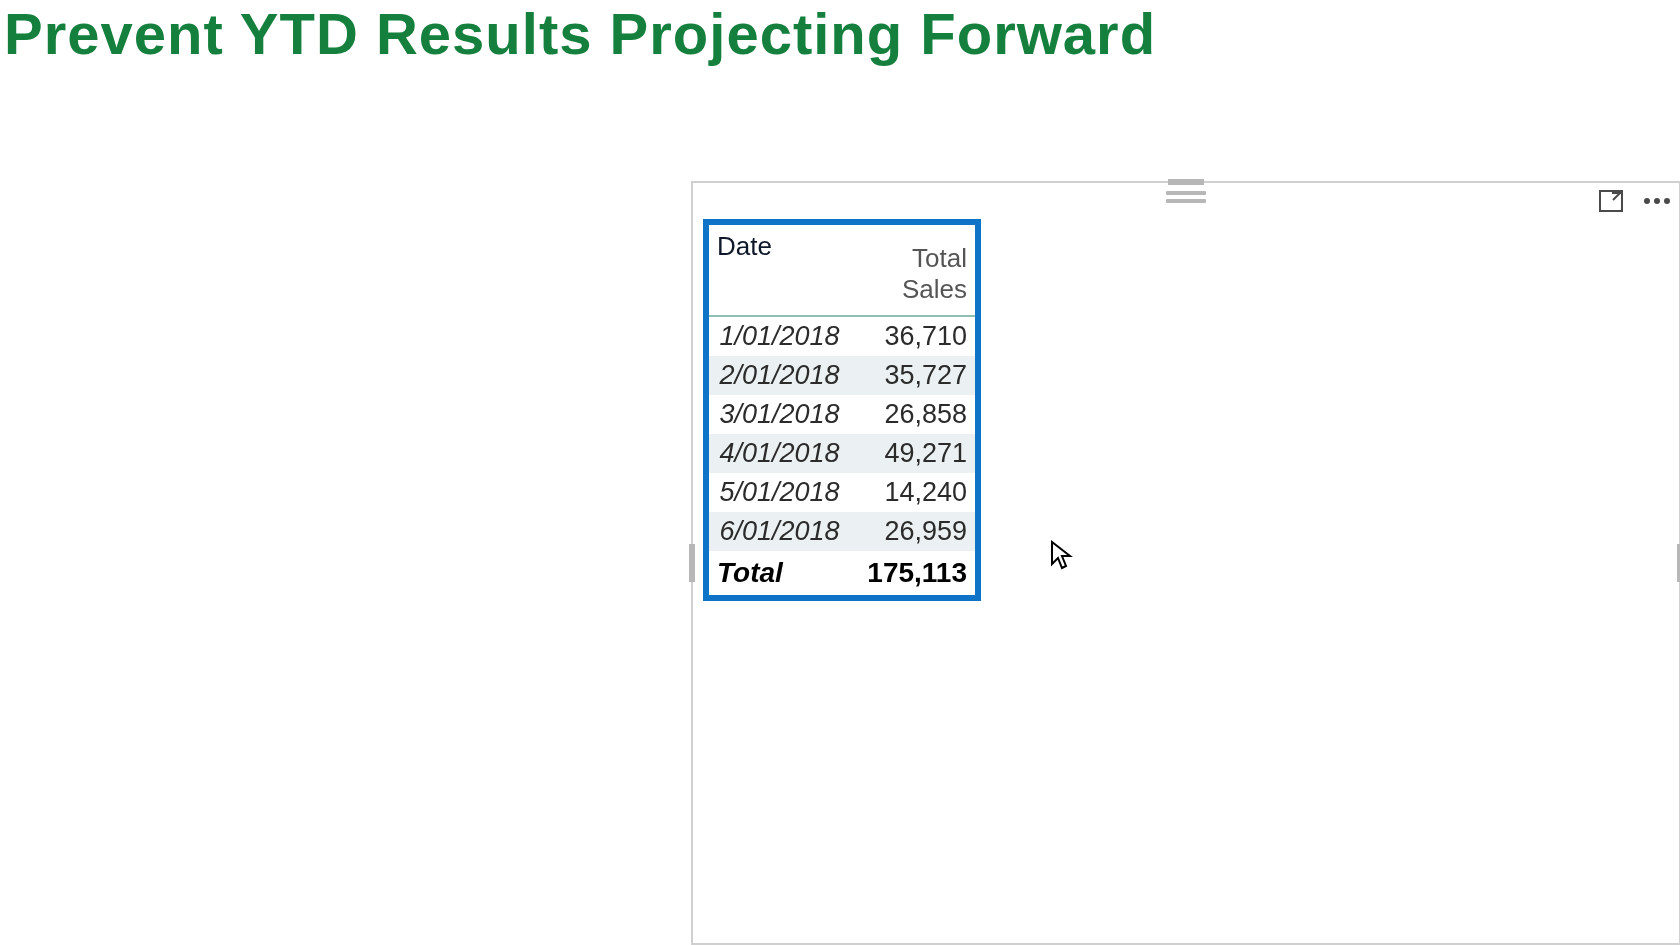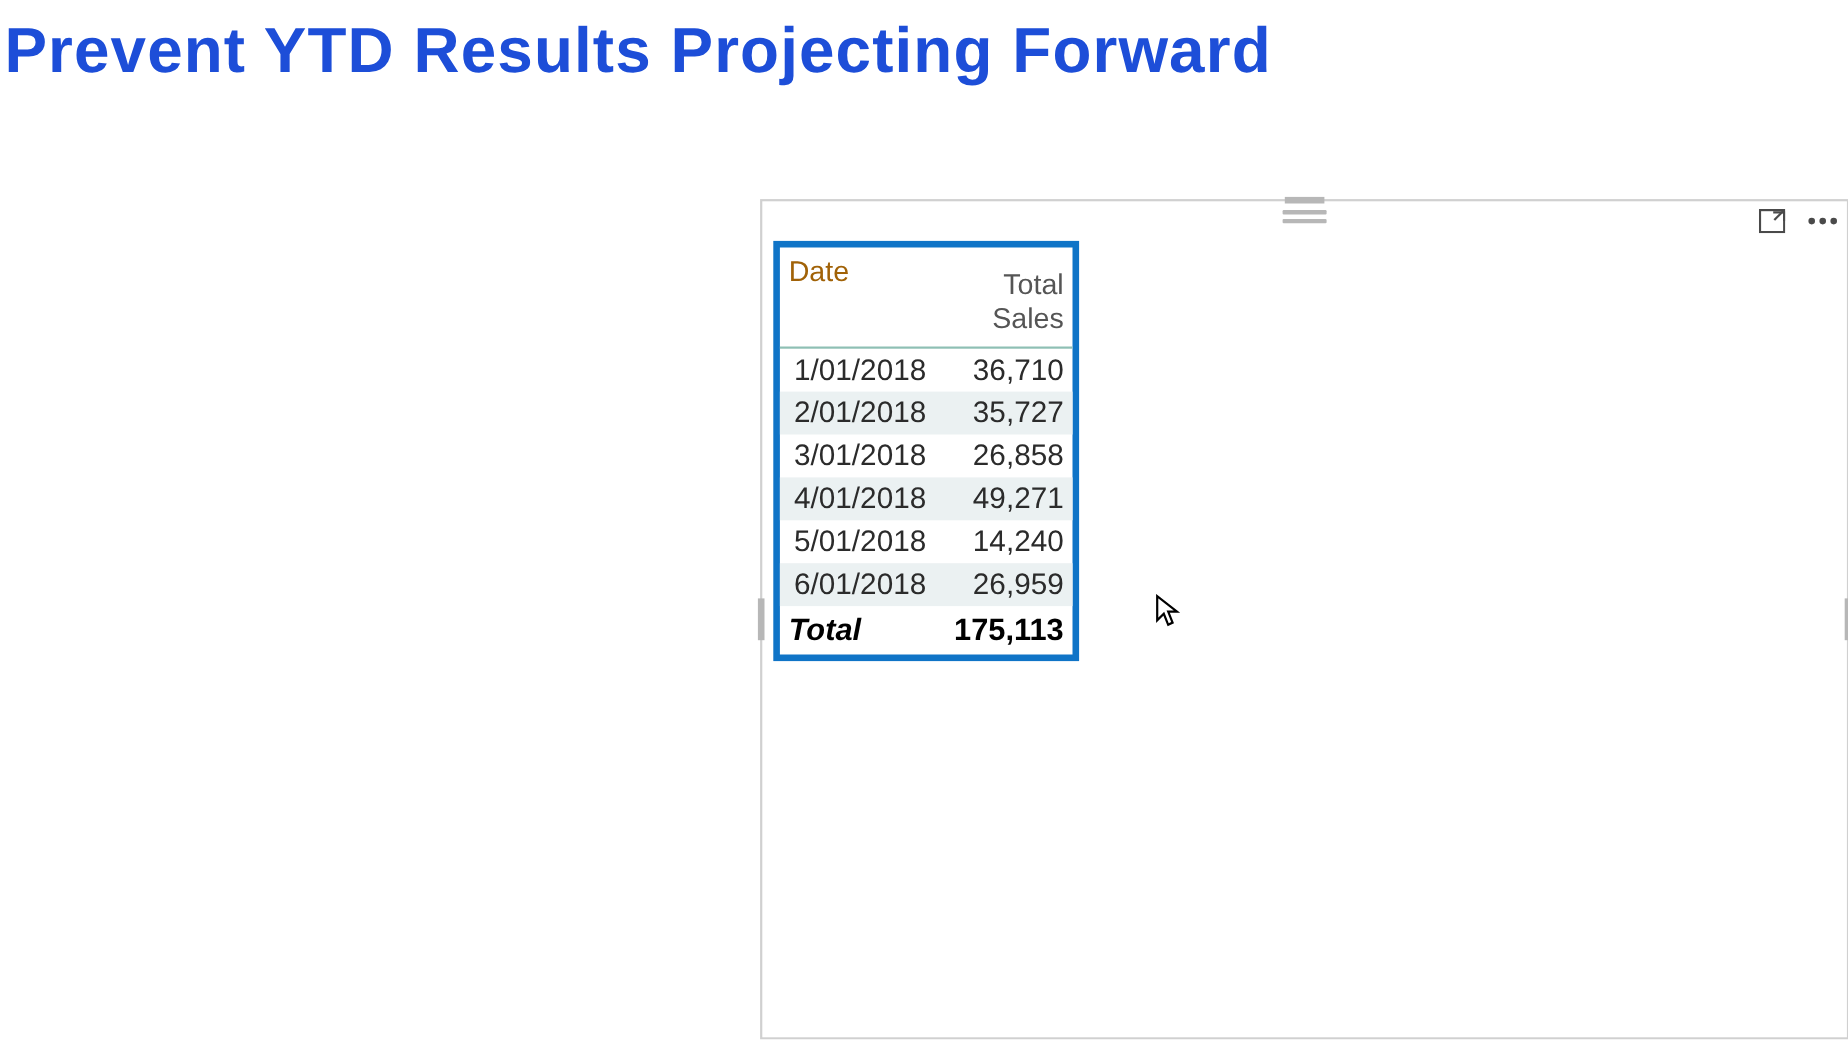--- a/index.html
+++ b/index.html
@@ -11,24 +11,24 @@
       width: 1680px;
       height: 945px;
       background: #ffffff;
       font-family: "Segoe UI", Arial, sans-serif;
       position: relative;
       overflow: hidden;
     }
     .page-title {
       font-size: 58px;
       font-weight: 900;
-      color: #1d4ed8;
+      color: #15803d;
       letter-spacing: 1px;
       padding-left: 4px;
-      padding-top: 12px;
+      padding-top: 0;
       font-family: Arial, sans-serif;
     }
     .visual-container {
       position: absolute;
       left: 691px;
       top: 181px;
       width: 990px;
       height: 764px;
       border: 2px solid #d0d0d0;
       background: #fff;
@@ -88,36 +88,37 @@
       color: #2b2b2b;
     }
     .table-header-row {
       display: flex;
       padding: 6px 8px 10px 8px;
       border-bottom: 2px solid #8ebfb4;
     }
     .table-header-row .col-left {
       flex: 1;
       text-align: left;
-      color: #a16207;
+      color: #0f172a;
     }
     .table-header-row .col-right {
       flex: 1;
       text-align: right;
       color: #555;
       margin-top: 12px;
     }
     .table-body-row {
       display: flex;
       padding: 4px 8px;
       font-size: 27px;
     }
     .table-body-row .col-left {
       flex: 1;
-      text-align: right;
+      text-align: center;
+      font-style: italic;
     }
     .table-body-row .col-right {
       flex: 1;
       text-align: right;
     }
     .alt-row {
       background: #ebf1f2;
     }
     .table-total-row {
       display: flex;

